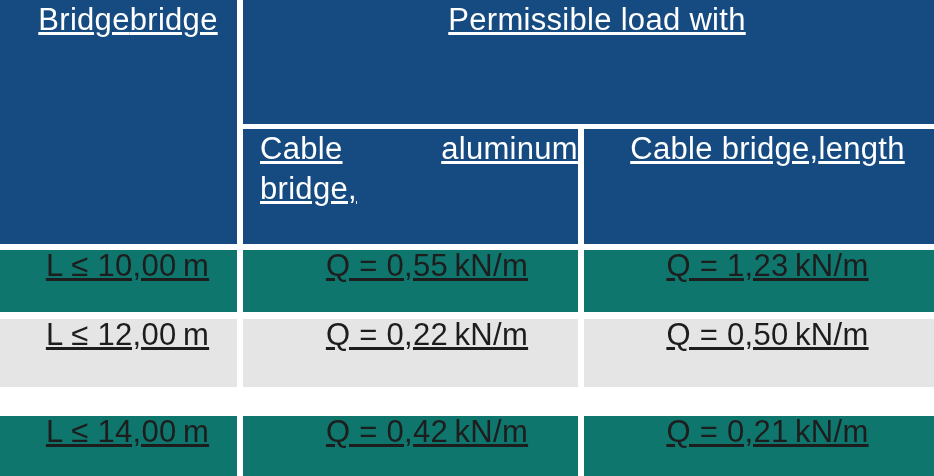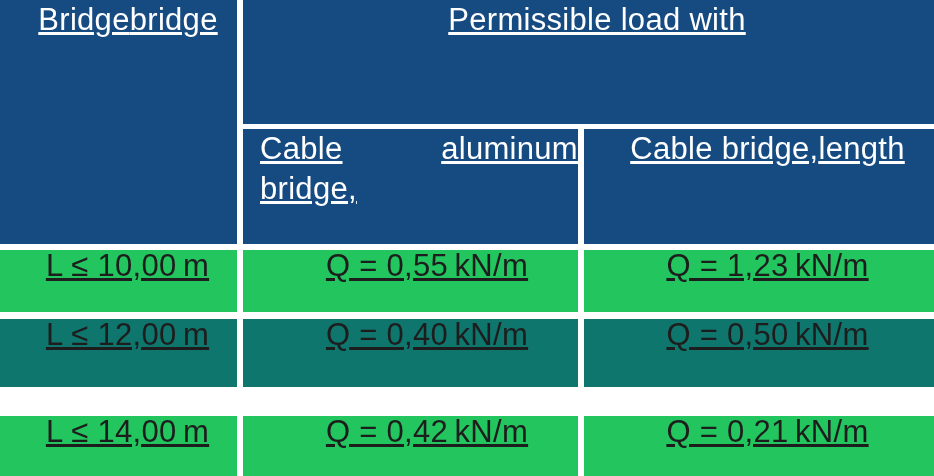--- a/index.html
+++ b/index.html
@@ -32,23 +32,23 @@
   }
   .corner      { grid-column: 1;     grid-row: 1 / 4; padding-left: 19px; }
   .span-header { grid-column: 3 / 6; grid-row: 1;     padding-left: 17px; }
   .sub-al      { grid-column: 3;     grid-row: 3;     padding-left: 17px; }
   .sub-st      { grid-column: 5;     grid-row: 3;     padding-left: 17px; }
 
   .body-cell {
     color: #1d1d1d;
     font-size: 31px;
     line-height: 1;
-    background: #0f766e;
+    background: #e5e5e5;
   }
-  .gray { background: #22c55e; text-align: center; }
+  .gray { background: #0f766e; text-align: center; }
   .col1 { grid-column: 1; padding-left: 18px; }
   .col2 { grid-column: 3; padding-left: 33px; }
   .col3 { grid-column: 5; padding-left: 17px; }
   .row1 { grid-row: 5; }
   .row2 { grid-row: 7; }
   .row3 { grid-row: 9; margin-top: 23px; }
 </style>
 </head>
 <body>
 
@@ -71,20 +71,20 @@
   <div class="cell hdr sub-st">
     <div>Cable bridge,</div>
     <div>length</div>
   </div>
 
   <div class="cell body-cell gray col1 row1">L ≤ 10,00 m</div>
   <div class="cell body-cell gray col2 row1">Q = 0,55 kN/m</div>
   <div class="cell body-cell gray col3 row1">Q = 1,23 kN/m</div>
 
   <div class="cell body-cell col1 row2">L ≤ 12,00 m</div>
-  <div class="cell body-cell col2 row2">Q = 0,40 kN/m</div>
+  <div class="cell body-cell col2 row2">Q = 0,22 kN/m</div>
   <div class="cell body-cell col3 row2">Q = 0,50 kN/m</div>
 
   <div class="cell body-cell gray col1 row3">L ≤ 14,00 m</div>
   <div class="cell body-cell gray col2 row3">Q = 0,42 kN/m</div>
   <div class="cell body-cell gray col3 row3">Q = 0,21 kN/m</div>
 
 </div>
 
 </body></html>

